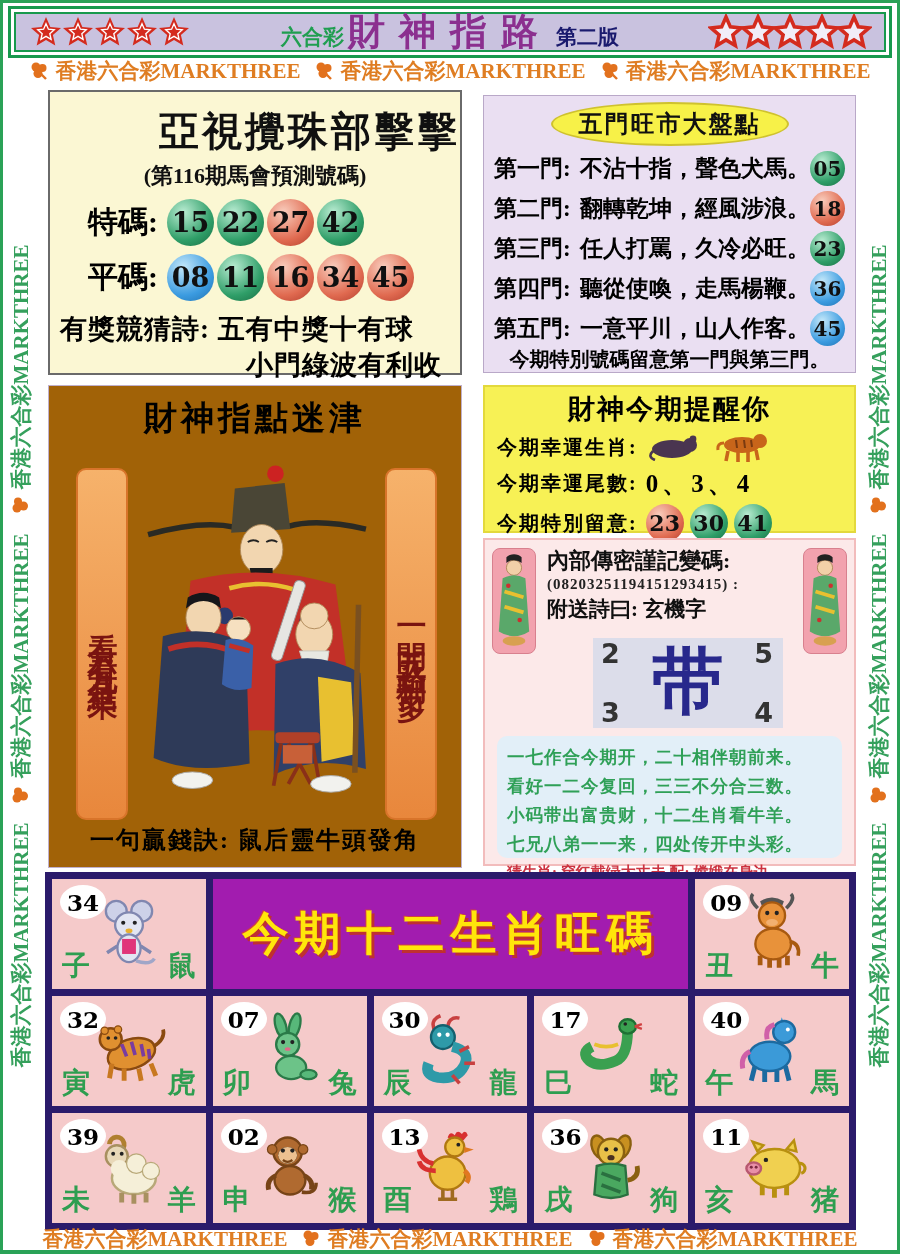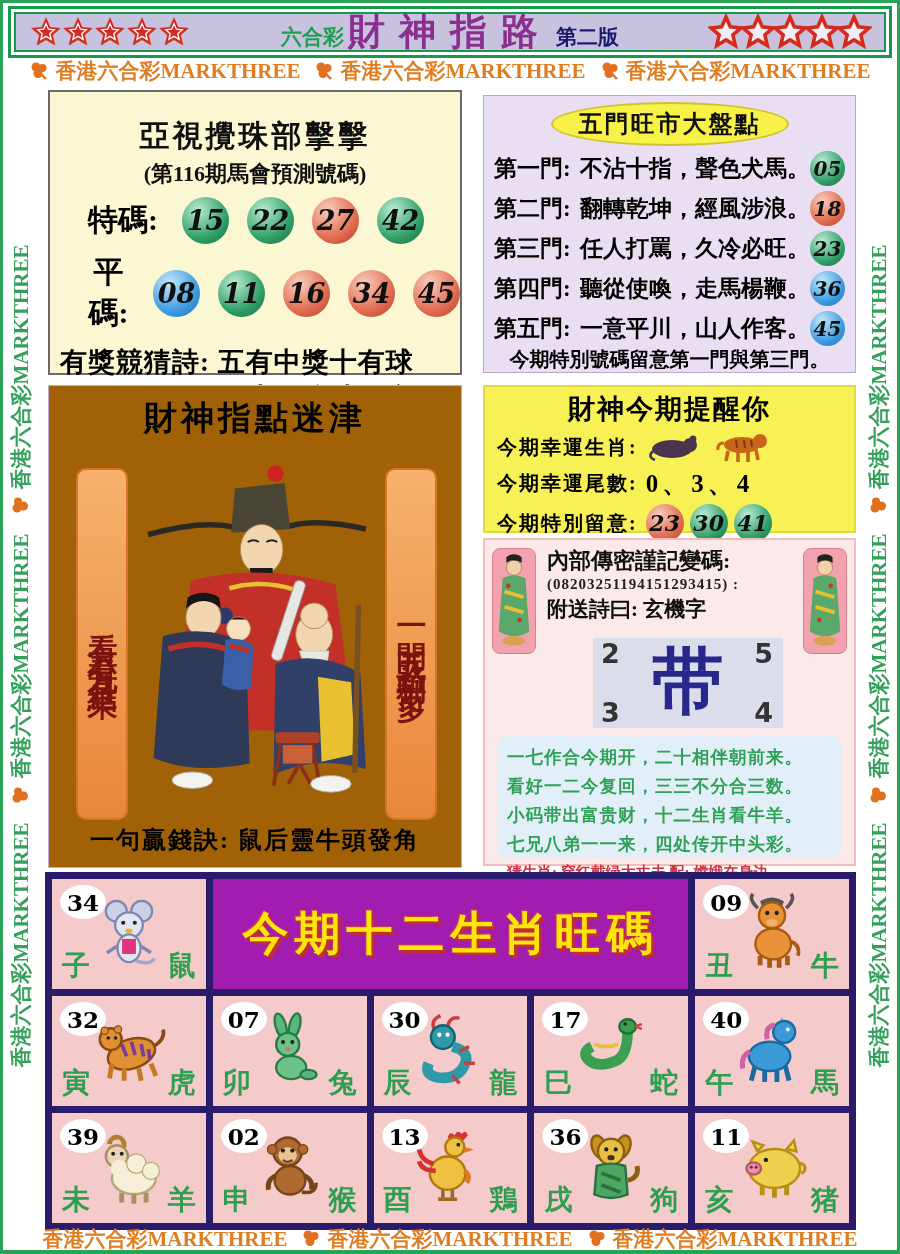--- a/index.html
+++ b/index.html
@@ -33,33 +33,33 @@
 
   
   .vstrip { position:absolute; width:1140px; height:30px; transform-origin:0 0; transform:rotate(-90deg);
             display:flex; align-items:center; justify-content:center; gap:18px;
             color:#35a05c; font-weight:bold; font-size:21px; white-space:nowrap; }
   #strip-left { left:6px; top:1226px; }
   #strip-right { left:864px; top:1226px; }
 
   
   .ball { display:inline-flex; align-items:center; justify-content:center; border-radius:50%;
-          font-family:"DejaVu Serif", serif; font-weight:bold; color:#101010; flex:0 0 auto;font-style:italic; }
+          font-family:"DejaVu Serif", serif; font-weight:bold; color:#101010; flex:0 0 auto; }
   .ball.green { background:radial-gradient(circle at 35% 28%, #b9ecd2, #2f9e68 62%, #186b42); }
   .ball.red   { background:radial-gradient(circle at 35% 28%, #f9cdbd, #e06a50 62%, #b03c2c); }
   .ball.blue  { background:radial-gradient(circle at 35% 28%, #c4e8fa, #3b9be0 62%, #1f6fae); }
   .ball.lg { width:47px; height:47px; font-size:27px; }
   .ball.md { width:38px; height:38px; font-size:22px; }
   .ball.sm { width:35px; height:35px; font-size:20px; }
 
   
   #atv { left:48px; top:90px; width:414px; height:285px; background:#fbf7d3; border:2px solid #6a6a6a; text-align:center; }
-  .atv-title { margin-top:24px; font-size:30px; font-weight:bold; color:#101010; letter-spacing:3px; }
+  .atv-title { margin-top:12px; font-size:40px; font-weight:bold; color:#101010; letter-spacing:3px;text-align:right; }
   .atv-sub { font-size:22px; font-weight:bold; color:#101010; margin-top:2px; }
-  .atv-row { display:flex; align-items:center; justify-content:flex-start; padding-left:38px; gap:18px; margin-top:8px; }
+  .atv-row { display:flex; align-items:center; justify-content:flex-start; padding-left:38px; gap:3px; margin-top:8px; }
   .atv-label { font-size:30px; font-weight:bold; margin-right:6px; }
   .atv-poem { margin-top:10px; font-size:27px; font-weight:bold; text-align:left; padding-left:10px; letter-spacing:1px; }
   .atv-poem2 { font-size:27px; font-weight:bold; text-align:left; padding-left:196px; letter-spacing:1px; }
 
   
   #doors { left:483px; top:95px; width:373px; height:278px; background:#eadff2; border:1px solid #b9a8c8; padding:6px 10px; }
   .doors-title-wrap { display:flex; justify-content:center; }
   .doors-title { background:#f7f148; border:2px solid #cfc22e; border-radius:50%; padding:4px 26px; font-size:24px; font-weight:bold; color:#101010; letter-spacing:2px; }
   .door { display:flex; align-items:center; margin-top:5px; }
   .door-label { font-size:23px; font-weight:bold; width:86px; flex:0 0 auto; }

